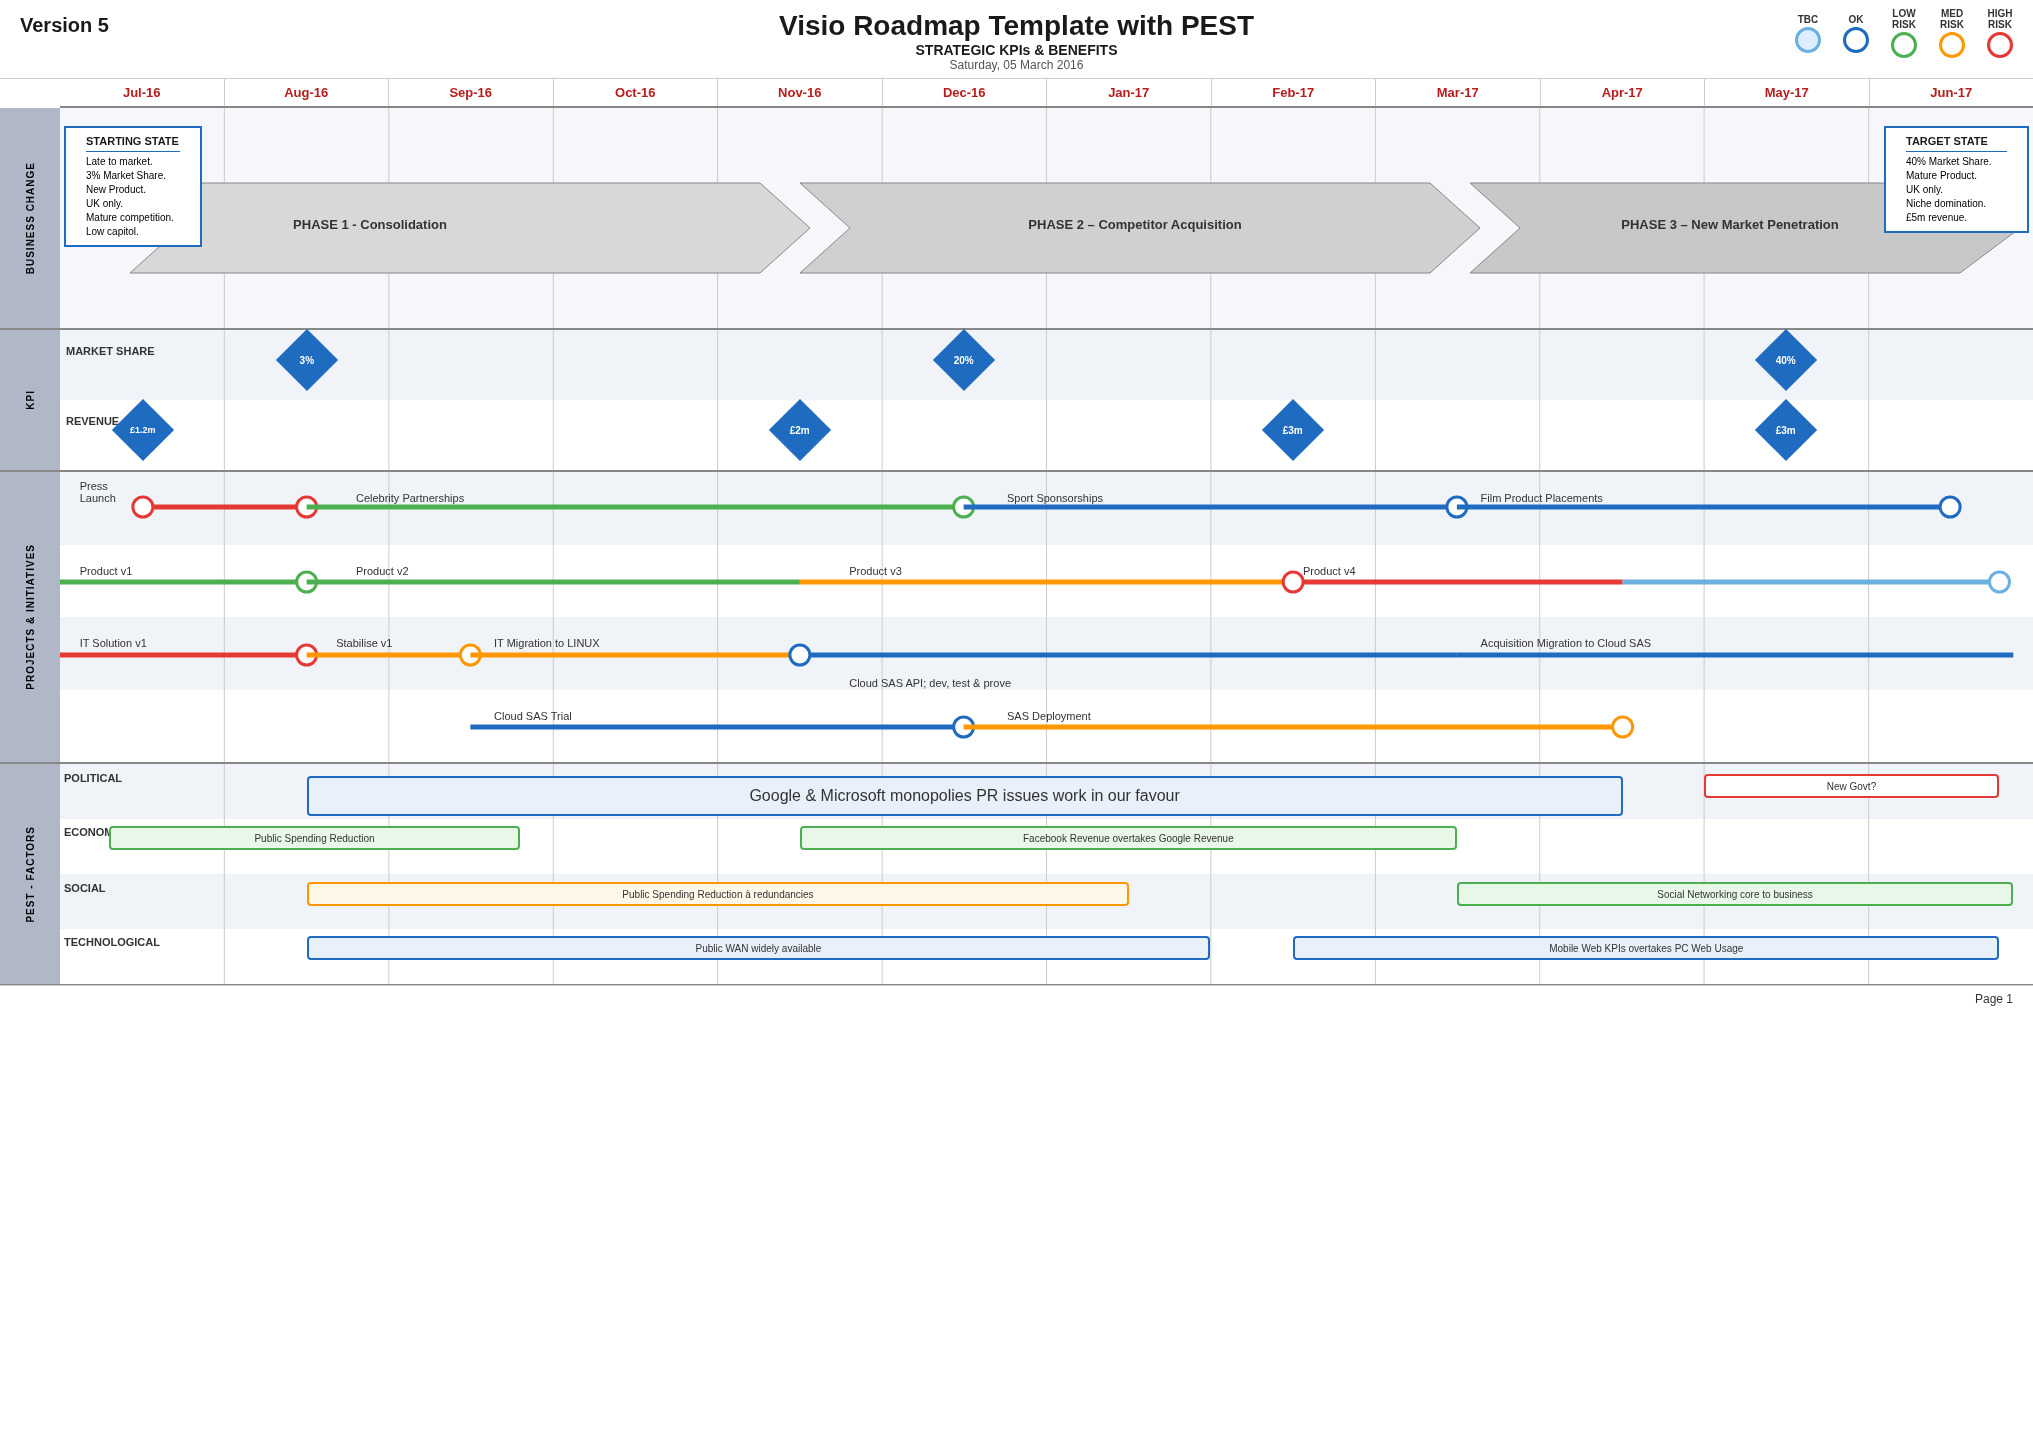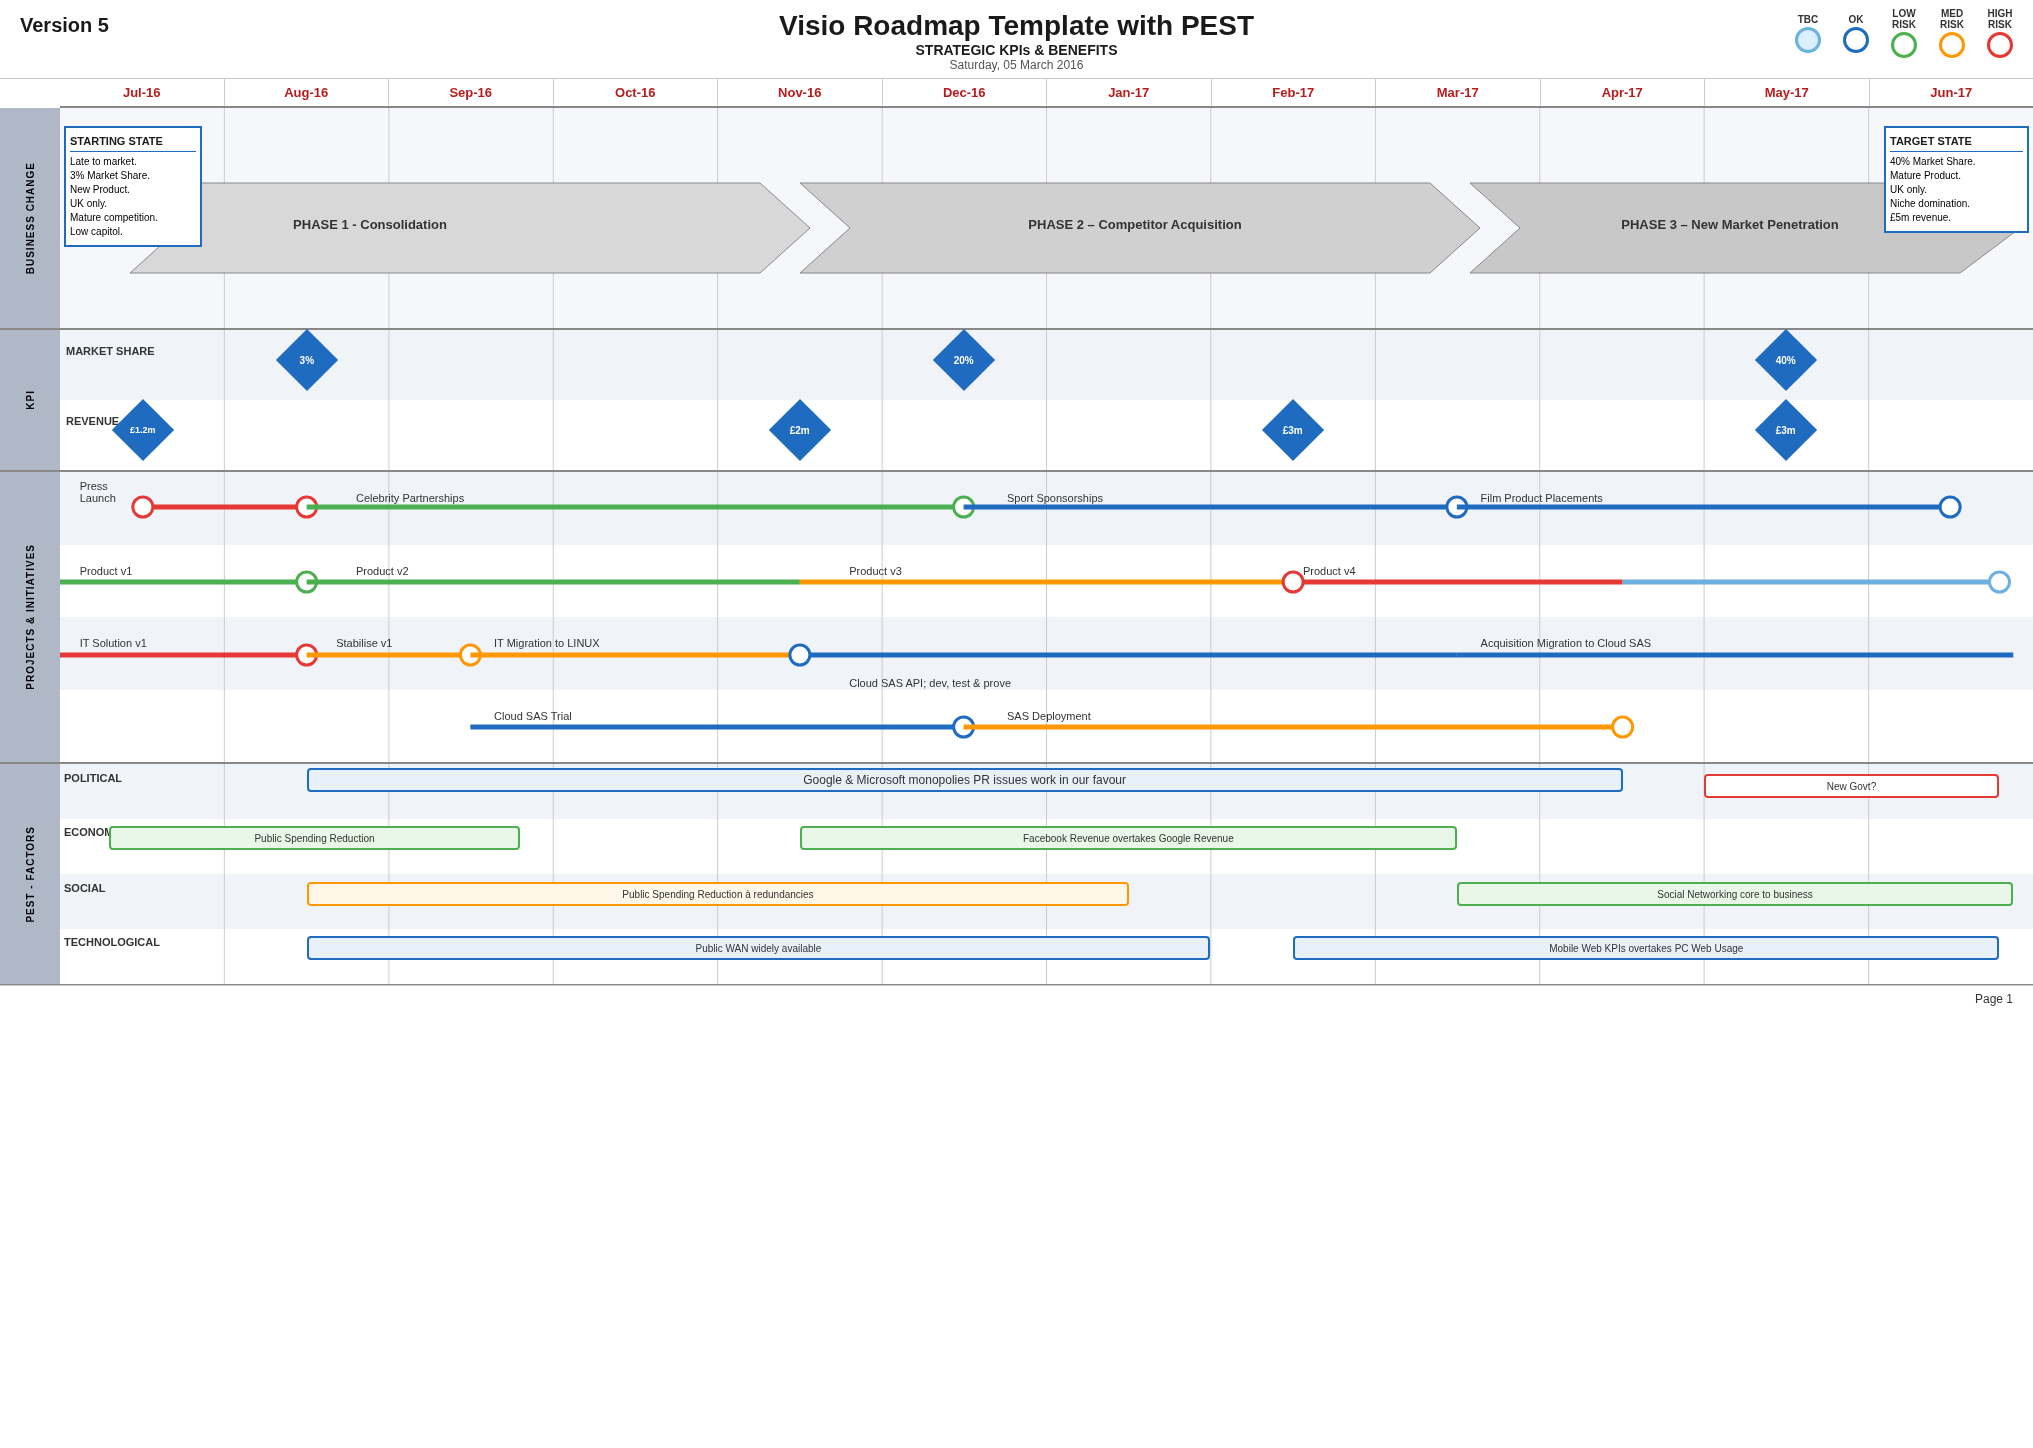--- a/index.html
+++ b/index.html
@@ -27,21 +27,21 @@
     
     .section-wrapper { display: flex; border-bottom: 1px solid #bbb; }
     .section-label-col { width: 60px; background: #b0b8c8; display: flex; align-items: center; justify-content: center; flex-shrink: 0; }
     .section-label-text { font-size: 10px; font-weight: bold; color: #000; writing-mode: vertical-rl; transform: rotate(180deg); text-align: center; letter-spacing: 1px; }
     .section-content { flex: 1; position: relative; background: #f9f9f9; }
     
     
     .biz-section { min-height: 210px; }
     
     
-    .state-box { position: absolute; border: 2px solid #1e6bbf; background: #fff; padding: 6px 4px; font-size: 10px; line-height: 1.4; }
+    .state-box { position: absolute; border: 2px solid #1e6bbf; background: #fff; padding: 6px 20px; font-size: 10px; line-height: 1.4; }
     .state-box-title { font-weight: bold; color: #1a1a1a; font-size: 11px; border-bottom: 1px solid #1e6bbf; margin-bottom: 3px; padding-bottom: 2px; }
     .starting-box { border: 2px solid #1e6bbf; }
     .target-box { border: 2px solid #1e6bbf; }
     
     .footer { text-align: right; padding: 6px 20px; font-size: 12px; color: #333; border-top: 1px solid #ccc; }
   </style>
 </head>
 <body>
 
 <div style="position:relative;">
@@ -314,21 +314,21 @@
         <line x1="75%" y1="0" x2="75%" y2="100%" stroke="#ccc" stroke-width="1"></line>
         <line x1="83.33%" y1="0" x2="83.33%" y2="100%" stroke="#ccc" stroke-width="1"></line>
         <line x1="91.67%" y1="0" x2="91.67%" y2="100%" stroke="#ccc" stroke-width="1"></line>
       </svg>
 
       <div style="position:absolute;top:8px;left:4px;font-size:11px;font-weight:bold;color:#333;">POLITICAL</div>
       <div style="position:absolute;top:62px;left:4px;font-size:11px;font-weight:bold;color:#333;">ECONOMICAL</div>
       <div style="position:absolute;top:118px;left:4px;font-size:11px;font-weight:bold;color:#333;">SOCIAL</div>
       <div style="position:absolute;top:172px;left:4px;font-size:11px;font-weight:bold;color:#333;">TECHNOLOGICAL</div>
 
-      <div style="position:absolute;top:4px;left:12.5%;width:calc(66.7%);height:24px;border:2px solid #1e6bbf;background:#e8f0fa;border-radius:4px;display:flex;align-items:center;justify-content:center;font-size:12px;color:#333;">Google &amp; Microsoft monopolies PR issues work in our favour</div>
+      <div style="position:absolute;top:12px;left:12.5%;width:calc(66.7%);height:40px;border:2px solid #1e6bbf;background:#e8f0fa;border-radius:4px;display:flex;align-items:center;justify-content:center;font-size:16px;color:#333;">Google &amp; Microsoft monopolies PR issues work in our favour</div>
 
       <div style="position:absolute;top:10px;left:83.3%;width:calc(15%);height:24px;border:2px solid #e53935;background:#fff;border-radius:4px;display:flex;align-items:center;justify-content:center;font-size:10px;color:#333;">New Govt?</div>
 
       <div style="position:absolute;top:62px;left:2.5%;width:calc(20.8%);height:24px;border:2px solid #4caf50;background:#e8f7e8;border-radius:4px;display:flex;align-items:center;justify-content:center;font-size:10px;color:#333;">Public Spending Reduction</div>
 
       <div style="position:absolute;top:62px;left:37.5%;width:calc(33.3%);height:24px;border:2px solid #4caf50;background:#e8f7e8;border-radius:4px;display:flex;align-items:center;justify-content:center;font-size:10px;color:#333;">Facebook Revenue overtakes Google Revenue</div>
 
       <div style="position:absolute;top:118px;left:12.5%;width:calc(41.7%);height:24px;border:2px solid #ff9800;background:#fff7e8;border-radius:4px;display:flex;align-items:center;justify-content:center;font-size:10px;color:#333;">Public Spending Reduction à redundancies</div>
 
       <div style="position:absolute;top:118px;left:70.8%;width:calc(28.2%);height:24px;border:2px solid #4caf50;background:#e8f7e8;border-radius:4px;display:flex;align-items:center;justify-content:center;font-size:10px;color:#333;">Social Networking core to business</div>

